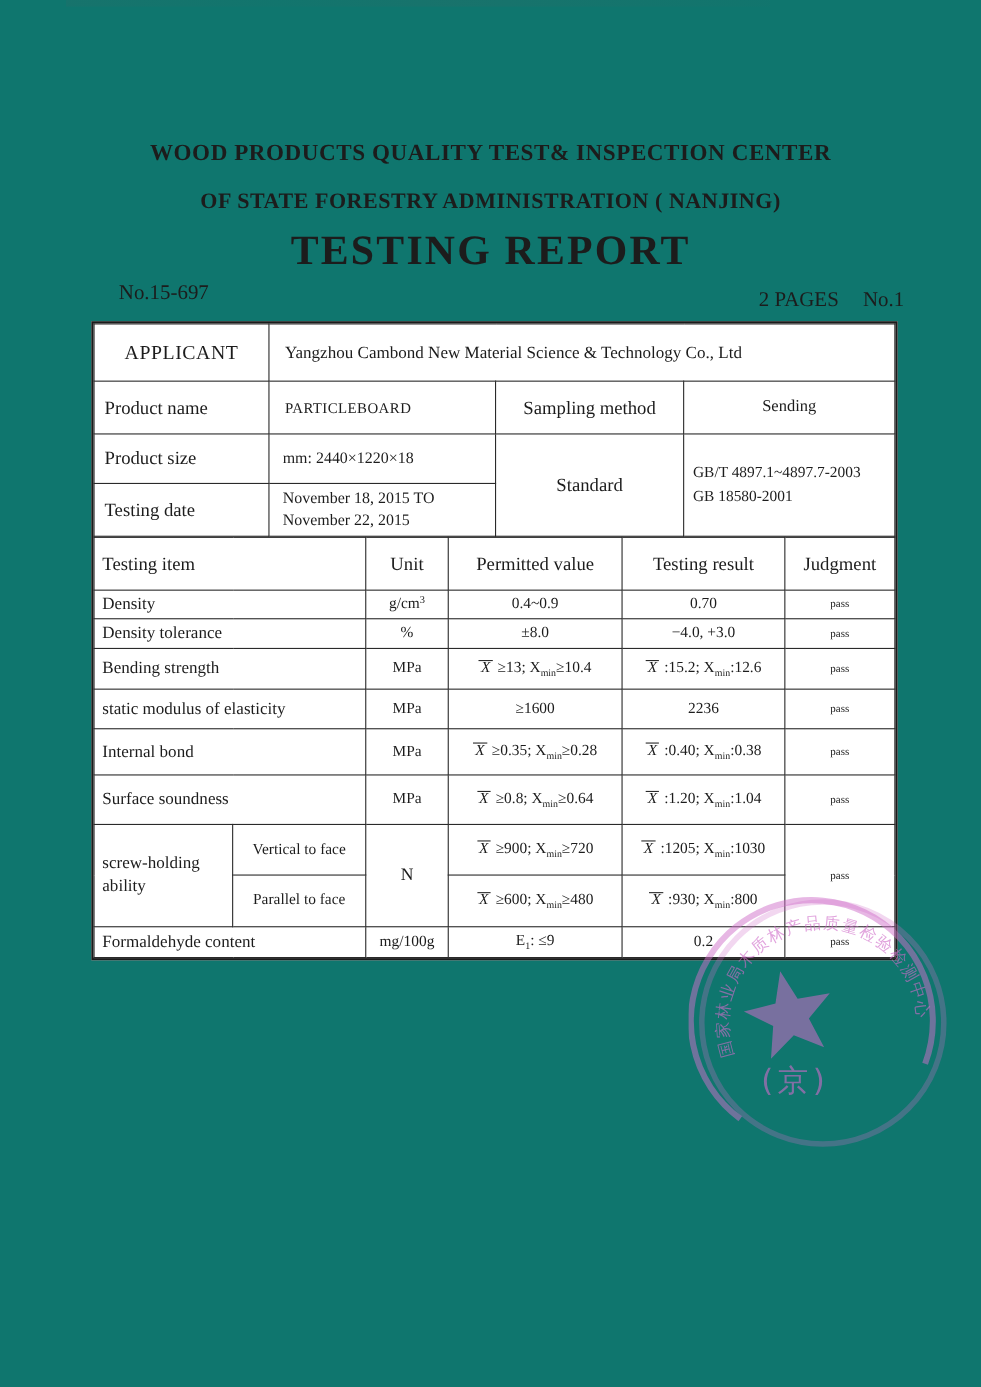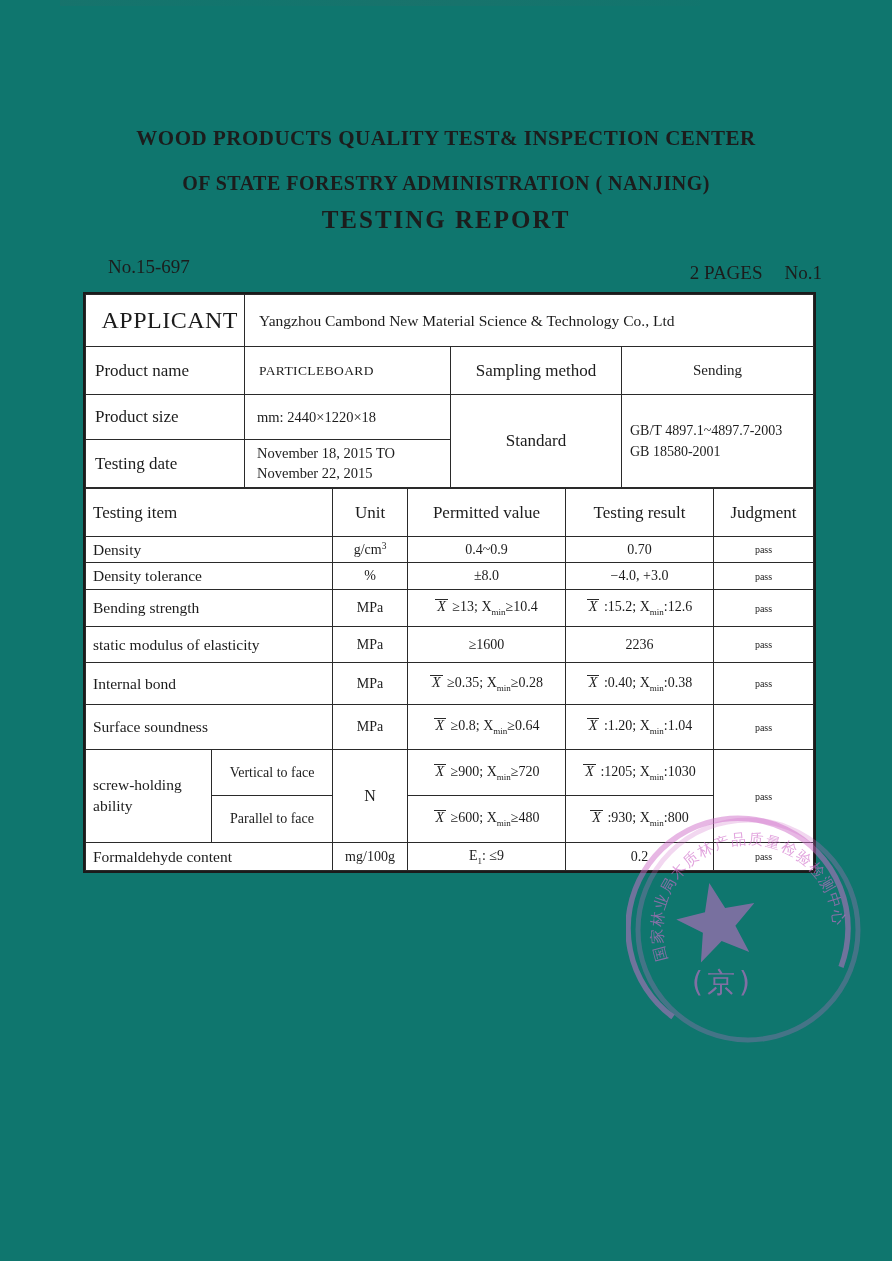--- a/index.html
+++ b/index.html
@@ -4,32 +4,32 @@
 <style>
   html,body{margin:0;padding:0;background:#e9e9e9;}
   .page{position:relative;width:892px;height:1261px;background:#0f766e;overflow:hidden;
         font-family:"Liberation Serif",serif;color:#1c1c1c;margin:0 auto;}
   .scan-smudge{position:absolute;left:60px;top:0;width:640px;height:6px;
         background:linear-gradient(90deg,rgba(90,90,90,.10),rgba(90,90,90,.04) 30%,rgba(90,90,90,.12) 55%,rgba(90,90,90,.03));}
   
   .h-line{position:absolute;left:0;width:100%;text-align:center;font-weight:bold;white-space:nowrap;}
   .h1{top:126px;font-size:21px;letter-spacing:.5px;}
   .h2{top:172px;font-size:20px;letter-spacing:.5px;}
-  .title{top:206px;font-size:25px;letter-spacing:2px;}
+  .title{top:206px;font-size:38px;letter-spacing:2px;}
   .report-no{position:absolute;left:108px;top:256px;font-size:19px;}
   .pages-row{position:absolute;right:70px;top:262px;font-size:19px;}
   .pages-row .gap{display:inline-block;width:22px;}
   
   .wrap{position:absolute;left:83px;top:292px;width:729px;border:2px solid #1b1b1b;background:#fff;}
   table{border-collapse:collapse;table-layout:fixed;width:100%;}
   td{border:1px solid #2a2a2a;vertical-align:middle;padding:1px 6px;font-size:15px;
      overflow:hidden;}
   .lbl{font-size:17px;padding-left:9px;}
   .c{text-align:center;}
-  .applicant{font-size:24px;letter-spacing:.5px;text-align:right;}
+  .applicant{font-size:18px;letter-spacing:.5px;text-align:center;}
   .applicant-val{font-size:15.5px;padding-left:14px;}
   .mono-caps{font-size:13.5px;letter-spacing:.4px;padding-left:14px;}
   .val{font-size:14.5px;padding-left:12px;}
   .std-val{font-size:14px;padding-left:8px;line-height:1.5;}
   .th{font-size:17px;}
   .item{font-size:15.5px;padding-left:7px;}
   .unit{font-size:14px;text-align:center;}
   .math{font-size:14px;text-align:center;white-space:nowrap;}
   .pass{font-size:10px;text-align:center;}
   .sub-face{font-size:14px;text-align:center;}

